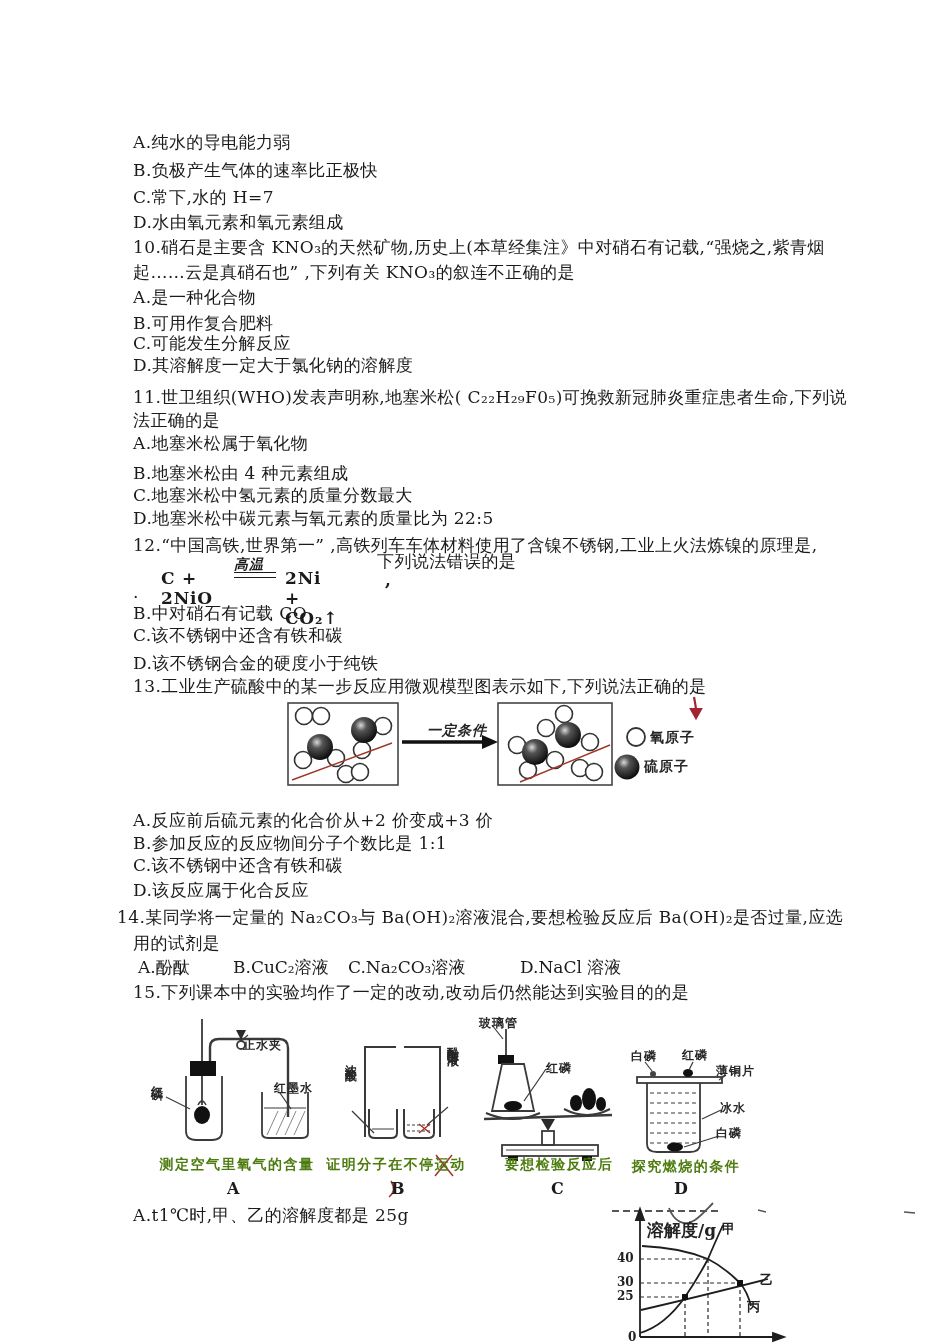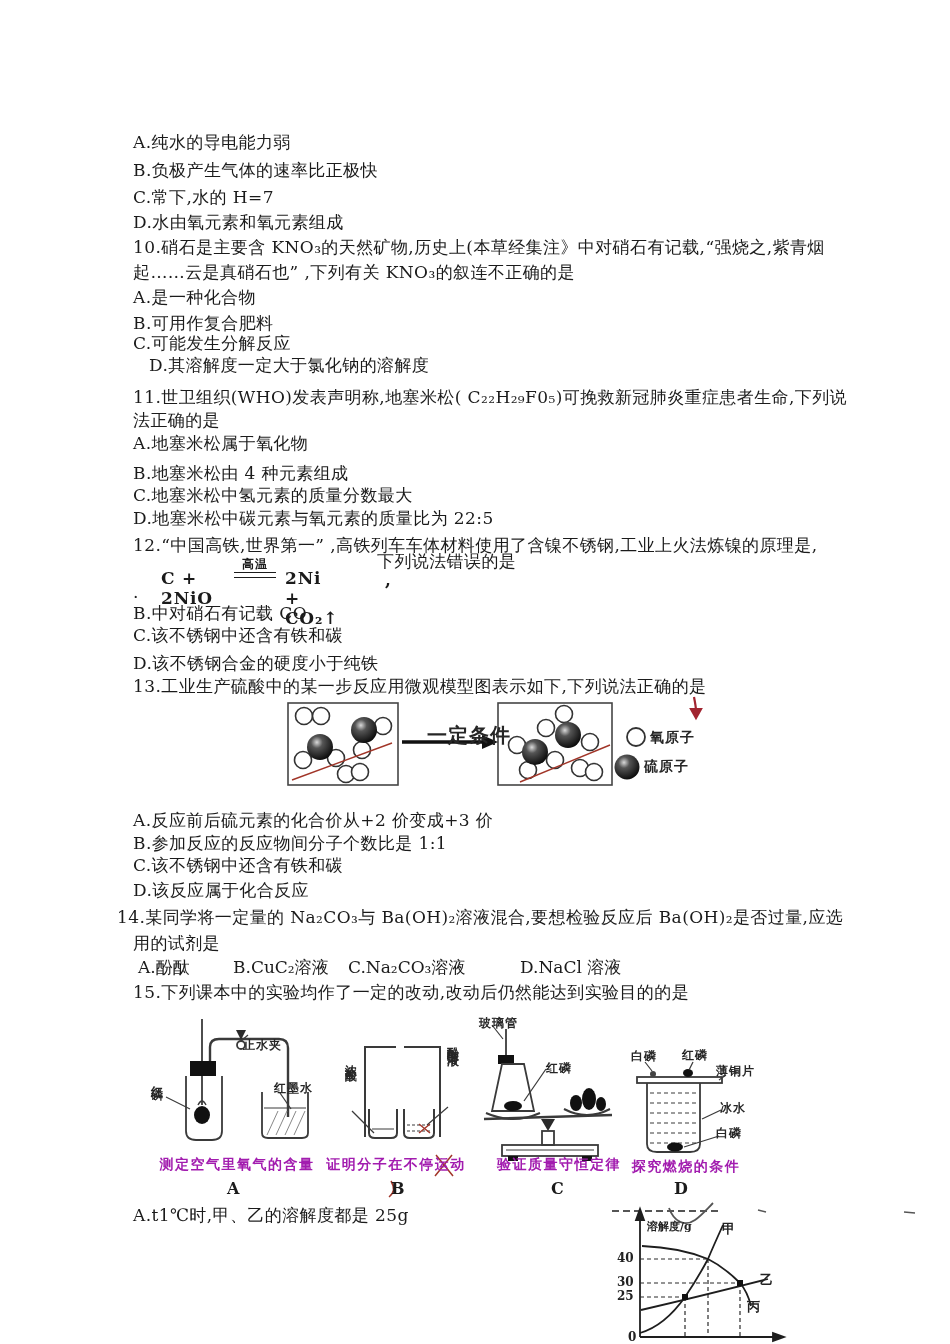--- a/index.html
+++ b/index.html
@@ -4,49 +4,49 @@
 <style>
   html,body{margin:0;padding:0;background:#e8e8e8;}
   .page{position:relative;width:950px;height:1344px;background:#ffffff;overflow:hidden;
         font-family:"DejaVu Serif","Liberation Serif",serif;color:#1b1b1b;}
   .tline{position:absolute;font-size:17px;line-height:1.25;letter-spacing:.4px;white-space:pre;}
   .opt{position:absolute;font-size:17px;white-space:pre;text-align:right;}
   
   .eq{position:absolute;left:133px;top:560px;height:42px;font-weight:700;font-size:17px;letter-spacing:.8px;}
   .eq-dot{position:absolute;left:0;top:22px;font-weight:400;}
   .eq-lhs{position:absolute;left:28px;top:8px;}
-  .eq-cond{position:absolute;left:101px;top:-4px;width:42px;text-align:center;font-size:12px;letter-spacing:1px;}
+  .eq-cond{position:absolute;left:101px;top:-4px;width:42px;text-align:left;font-size:14px;letter-spacing:1px;font-style:italic;}
   .eq-bars{position:absolute;left:101px;top:12px;width:42px;height:4px;border-top:1.7px solid #1b1b1b;border-bottom:1.7px solid #1b1b1b;}
   .eq-rhs{position:absolute;left:152px;top:8px;}
   .eq-tail{position:absolute;left:252px;top:10px;}
   
   .lbl{position:absolute;font-size:12px;font-weight:700;color:#262626;white-space:nowrap;letter-spacing:1px;}
   .vlbl{writing-mode:vertical-rl;text-orientation:upright;letter-spacing:2px;}
-  .cap{position:absolute;font-size:14px;font-weight:700;transform:translateX(-50%);white-space:nowrap;letter-spacing:1.5px;color:#a21caf;}
+  .cap{position:absolute;font-size:14px;font-weight:700;transform:translateX(-50%);white-space:nowrap;letter-spacing:1.5px;color:#4d7c0f;}
   .letter{position:absolute;font-size:16px;font-weight:700;color:#1b1b1b;}
   .ctick{position:absolute;font-size:12px;font-weight:700;color:#222;}
   .clbl{position:absolute;font-size:13px;font-weight:700;color:#222;}
   svg{position:absolute;overflow:visible;}
 </style>
 </head>
 <body>
 
 <div class="page">
 
   <div>
       <div class="tline" style="left: 133px; top: 132px;">A.纯水的导电能力弱</div>
       <div class="tline" style="left: 133px; top: 160px;">B.负极产生气体的速率比正极快</div>
       <div class="tline" style="left: 133px; top: 187px;">C.常下,水的 H=7</div>
       <div class="tline" style="left: 133px; top: 212px;">D.水由氧元素和氧元素组成</div>
       <div class="tline" style="left: 133px; top: 237px;">10.硝石是主要含 KNO₃的天然矿物,历史上(本草经集注》中对硝石有记载,“强烧之,紫青烟</div>
       <div class="tline" style="left: 133px; top: 262px;">起……云是真硝石也” ,下列有关 KNO₃的叙连不正确的是</div>
       <div class="tline" style="left: 133px; top: 287px;">A.是一种化合物</div>
       <div class="tline" style="left: 133px; top: 313px;">B.可用作复合肥料</div>
       <div class="tline" style="left: 133px; top: 333px;">C.可能发生分解反应</div>
-      <div class="tline" style="left: 149px; top: 355px; text-align: right;">D.其溶解度一定大于氯化钠的溶解度</div>
+      <div class="tline" style="left: 133px; top: 355px; text-align: right;">D.其溶解度一定大于氯化钠的溶解度</div>
       <div class="tline" style="left: 133px; top: 387px;">11.世卫组织(WHO)发表声明称,地塞米松( C₂₂H₂₉F0₅)可挽救新冠肺炎重症患者生命,下列说</div>
       <div class="tline" style="left: 133px; top: 410px;">法正确的是</div>
       <div class="tline" style="left: 133px; top: 433px;">A.地塞米松属于氧化物</div>
       <div class="tline" style="left: 133px; top: 463px;">B.地塞米松由 4 种元素组成</div>
       <div class="tline" style="left: 133px; top: 485px;">C.地塞米松中氢元素的质量分数最大</div>
       <div class="tline" style="left: 133px; top: 508px;">D.地塞米松中碳元素与氧元素的质量比为 22:5</div>
       <div class="tline" style="left: 133px; top: 535px;">12.“中国高铁,世界第一” ,高铁列车车体材料使用了含镍不锈钢,工业上火法炼镍的原理是,</div>
       <div class="tline" style="left: 377px; top: 551px;">下列说法错误的是</div>
       <div class="tline" style="left: 133px; top: 603px;">B.中对硝石有记载 CO</div>
       <div class="tline" style="left: 133px; top: 625px;">C.该不锈钢中还含有铁和碳</div>
@@ -124,21 +124,21 @@
     <line x1="250" y1="92" x2="340" y2="55" stroke="#a13528" stroke-width="1.4"></line>
 
     <circle cx="366" cy="47" r="9" fill="#fff" stroke="#333" stroke-width="1.8"></circle>
     <circle cx="357" cy="77" r="12.5" fill="url(#sgrad)"></circle>
 
     <g stroke="#a12430" stroke-width="2.2" fill="#a12430">
       <path d="M424,7 C425,12 426,17 426,21" fill="none"></path>
       <polygon points="421,19 431,19 426,28"></polygon>
     </g>
   </svg>
-  <span class="lbl" style="left:427px;top:722px;font-size:20px;">一定条件</span>
+  <span class="lbl" style="left:427px;top:722px;font-size:14px;font-style:italic;">一定条件</span>
   <span class="lbl" style="left:650px;top:729px;font-size:14px;">氧原子</span>
   <span class="lbl" style="left:644px;top:758px;font-size:14px;">硫原子</span>
 
   <svg style="left:140px;top:1005px" width="650" height="195" viewBox="0 0 650 195">
     <g stroke="#3a3a3a" stroke-width="1.8" fill="none">
       <line x1="62" y1="14" x2="62" y2="100"></line>
       <rect x="50" y="56" width="26" height="15" fill="#111" stroke="none"></rect>
       <path d="M46,71 L46,126 Q46,135 56,135 L72,135 Q82,135 82,126 L82,71"></path>
       <path d="M70,56 L70,42 Q70,34 79,34 L139,34 Q148,34 148,43 L148,112" stroke-width="2.4"></path>
       <polygon points="96,25 106,25 101,35" fill="#2a2a2a" stroke="none"></polygon>
@@ -226,21 +226,21 @@
   <span class="cap" style="left:237px;top:1156px;">测定空气里氧气的含量</span>
   <span class="letter" style="left:227px;top:1179px;">A</span>
 
   <span class="lbl vlbl" style="left:342px;top:1055px;">浓盐酸</span>
   <span class="lbl vlbl" style="left:444px;top:1038px;">酚酞溶液</span>
   <span class="cap" style="left:396px;top:1156px;">证明分子在不停运动</span>
   <span class="letter" style="left:391px;top:1179px;">B</span>
 
   <span class="lbl" style="left:479px;top:1015px;">玻璃管</span>
   <span class="lbl" style="left:546px;top:1060px;">红磷</span>
-  <span class="cap" style="left:559px;top:1156px;">验证质量守恒定律</span>
+  <span class="cap" style="left:559px;top:1156px;">要想检验反应后</span>
   <span class="letter" style="left:551px;top:1179px;">C</span>
 
   <span class="lbl" style="left:631px;top:1048px;">白磷</span>
   <span class="lbl" style="left:682px;top:1047px;">红磷</span>
   <span class="lbl" style="left:716px;top:1063px;">薄铜片</span>
   <span class="lbl" style="left:720px;top:1100px;">冰水</span>
   <span class="lbl" style="left:716px;top:1125px;">白磷</span>
   <span class="cap" style="left:686px;top:1158px;">探究燃烧的条件</span>
   <span class="letter" style="left:674px;top:1179px;">D</span>
 
@@ -266,21 +266,21 @@
       <line x1="145" y1="83" x2="145" y2="137"></line>
     </g>
     <g stroke="#1e1e1e" stroke-width="1.8" fill="none">
       <path d="M45,133 C62,128 78,114 90,97 C99,84 106,72 113,59 C118,47 123,36 128,25"></path>
       <path d="M46,110 C85,101 130,90 173,79"></path>
       <path d="M47,46 C72,47 96,52 113,59 C127,66 137,75 145,83 C151,90 154,98 156,106"></path>
     </g>
     <rect x="87" y="94" width="6" height="6" fill="#111"></rect>
     <rect x="142" y="80" width="6" height="6" fill="#111"></rect>
   </svg>
-  <span class="clbl" style="left:647px;top:1219px;font-size:11px;text-align:center;">溶解度/g</span>
+  <span class="clbl" style="left:647px;top:1219px;font-size:17px;text-align:center;">溶解度/g</span>
   <span class="clbl" style="left:722px;top:1220px;">甲</span>
   <span class="clbl" style="left:760px;top:1271px;">乙</span>
   <span class="clbl" style="left:747px;top:1298px;">丙</span>
   <span class="ctick" style="left:617px;top:1251px;">40</span>
   <span class="ctick" style="left:617px;top:1275px;">30</span>
   <span class="ctick" style="left:617px;top:1289px;">25</span>
   <span class="ctick" style="left:628px;top:1330px;">0</span>
 
 </div>
 

